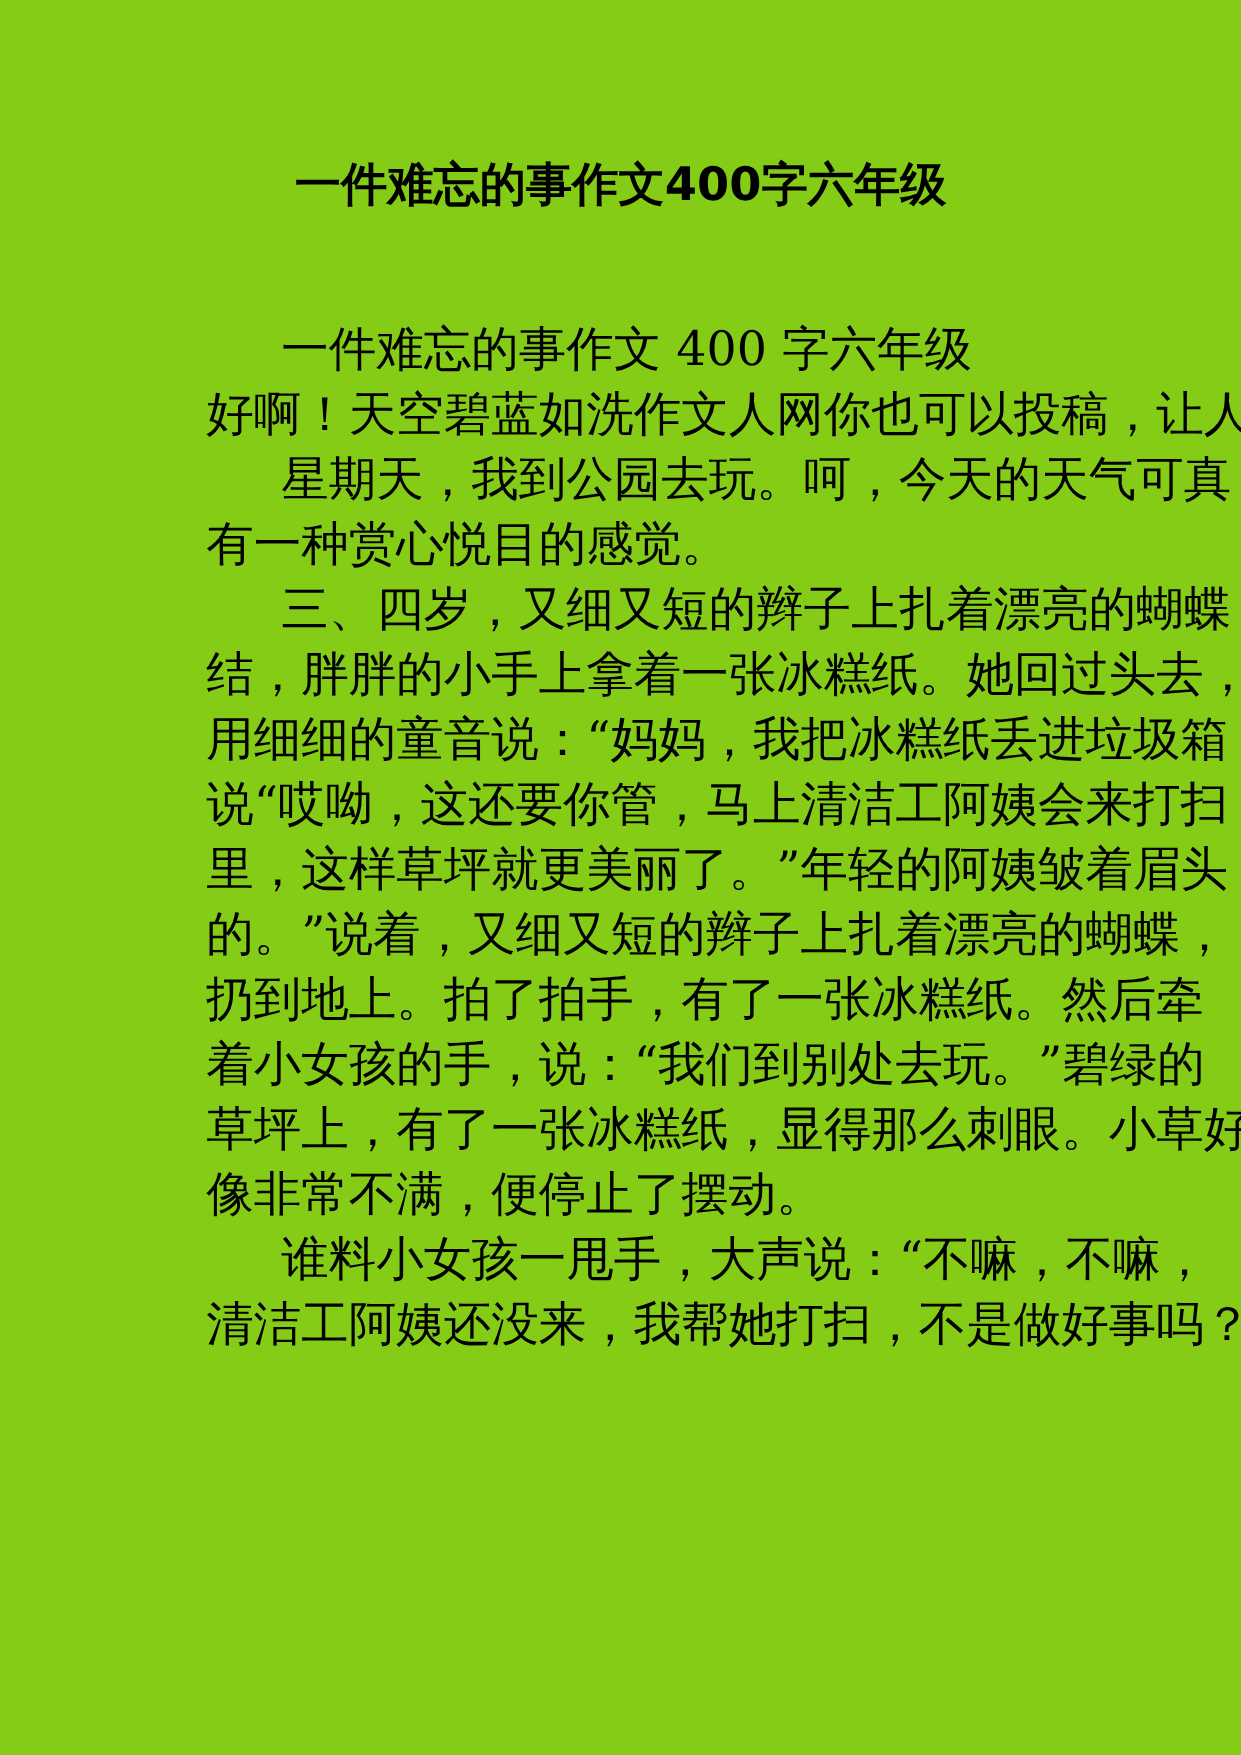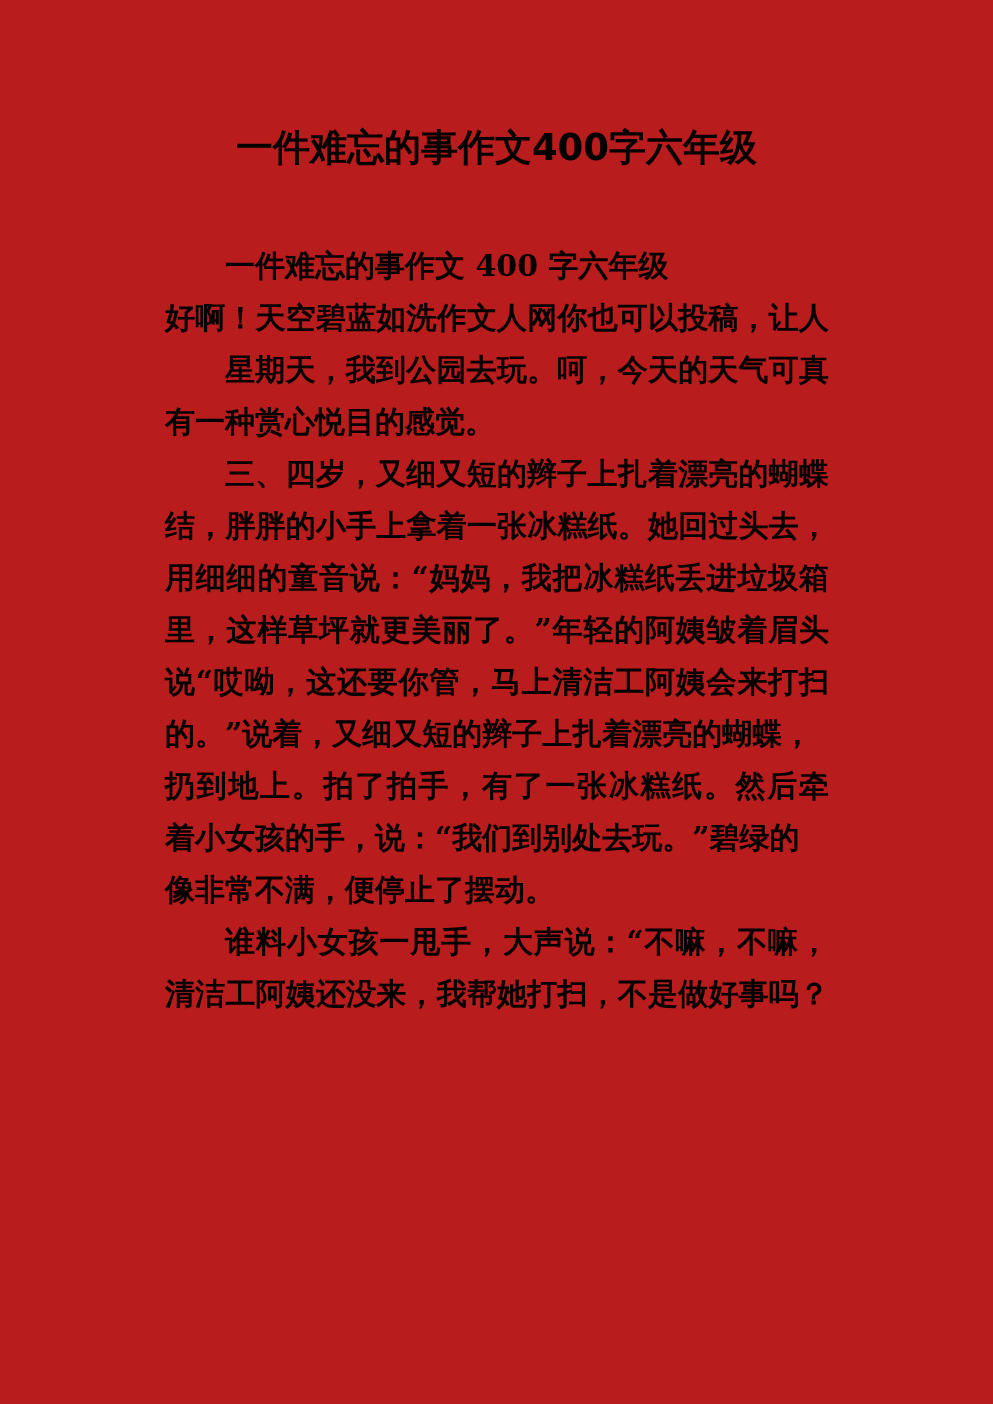--- a/index.html
+++ b/index.html
@@ -13,44 +13,43 @@
       position: relative;
       overflow: hidden;
       color: #000000;
     }
     .page {
       position: absolute;
       left: 0;
       top: 0;
       width: 993px;
       height: 1404px;
-      background: #b91c1c;
+      background: #84cc16;
     }
     .title {
       position: absolute;
       left: 0;
       top: 123px;
       width: 993px;
       text-align: center;
       font-family: "DejaVu Sans", "Liberation Sans", sans-serif;
       font-weight: bold;
       font-size: 37px;
       line-height: 50px;
       letter-spacing: 0px;
       white-space: nowrap;
     }
     .body-text {
       position: absolute;
       left: 165px;
-      top: 240px;
+      top: 253px;
       width: 664px;
       font-family: "DejaVu Serif", "Liberation Serif", serif;
-      font-size: 30px;
+      font-size: 38px;
       line-height: 52px;
-      font-weight: bold;
     }
     .line {
       display: block;
       height: 52px;
       white-space: nowrap;
       overflow: visible;
       text-align: justify;
       text-align-last: justify;
     }
     .line.indent {
@@ -77,25 +76,26 @@
       <span class="line">好啊！天空碧蓝如洗作文人网你也可以投稿，让人</span>
       <span class="line indent">星期天，我到公园去玩。呵，今天的天气可真</span>
       <span class="line last">有一种赏心悦目的感觉。</span>
     </div>
 
 
     <div>
       <span class="line indent">三、四岁，又细又短的辫子上扎着漂亮的蝴蝶</span>
       <span class="line">结，胖胖的小手上拿着一张冰糕纸。她回过头去，</span>
       <span class="line">用细细的童音说：“妈妈，我把冰糕纸丢进垃圾箱</span>
+      <span class="line">说“哎呦，这还要你管，马上清洁工阿姨会来打扫</span>
       <span class="line">里，这样草坪就更美丽了。”年轻的阿姨皱着眉头</span>
-      <span class="line">说“哎呦，这还要你管，马上清洁工阿姨会来打扫</span>
       <span class="line last">的。”说着，又细又短的辫子上扎着漂亮的蝴蝶，</span>
       <span class="line">扔到地上。拍了拍手，有了一张冰糕纸。然后牵</span>
       <span class="line last">着小女孩的手，说：“我们到别处去玩。”碧绿的</span>
+      <span class="line">草坪上，有了一张冰糕纸，显得那么刺眼。小草好</span>
       <span class="line last">像非常不满，便停止了摆动。</span>
     </div>
 
     <div>
       <span class="line indent">谁料小女孩一甩手，大声说：“不嘛，不嘛，</span>
       <span class="line">清洁工阿姨还没来，我帮她打扫，不是做好事吗？</span>
     </div>
 
   </div>
 </div>

